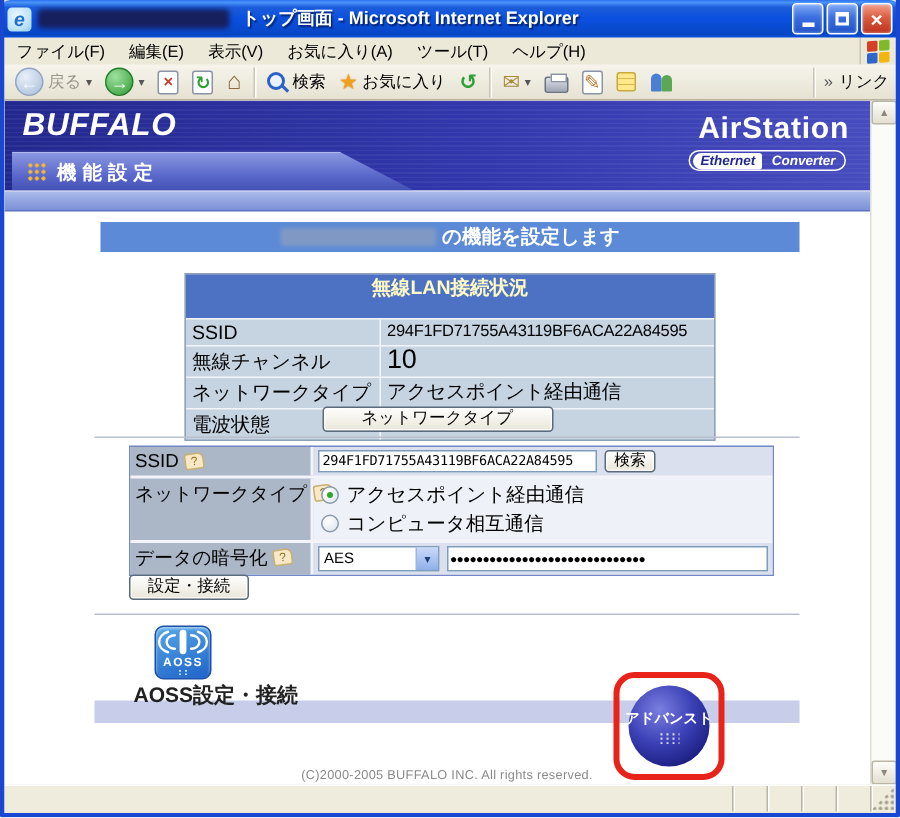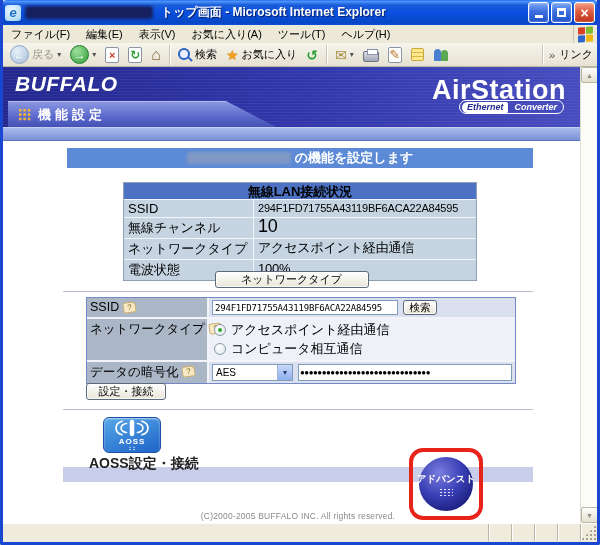--- a/index.html
+++ b/index.html
@@ -65,21 +65,21 @@
 
   
   .page { position:absolute; left:3px; top:67px; width:577px; height:456px; background:#fff; overflow:hidden; }
 
   .page-header { position:absolute; left:0; top:0; width:577px; height:60px;
     background:linear-gradient(90deg,#23288F,#3238AC 55%,#474DBE);
     background-blend-mode:normal; }
   .page-header::after { content:""; position:absolute; inset:0;
     background:repeating-linear-gradient(180deg,rgba(255,255,255,.05) 0 1px,transparent 1px 3px); }
   .buffalo-logo { position:absolute; left:12px; top:5px; color:#fff; font-size:21px; font-weight:900; font-style:italic; letter-spacing:.5px; z-index:2; }
-  .airstation { position:absolute; right:14px; top:8px; color:#fff; font-size:27px; font-weight:bold; letter-spacing:.5px; z-index:2; }
+  .airstation { position:absolute; right:14px; top:8px; color:#fff; font-size:20px; font-weight:bold; letter-spacing:.5px; z-index:2; }
   .badge { position:absolute; right:16px; top:33px; height:14px; border:1px solid #fff; border-radius:8px; display:flex; align-items:center; padding:1px 2px; gap:2px; z-index:2; }
   .badge-eth { background:#fff; color:#23288F; font-size:9px; font-weight:bold; font-style:italic; border-radius:6px 2px 2px 6px; padding:0 5px; line-height:11px; }
   .badge-conv { color:#fff; font-size:9px; font-weight:bold; font-style:italic; padding:0 4px; line-height:11px; }
   .func-tab { position:absolute; left:5px; bottom:0; width:272px; height:26px;
     background:linear-gradient(180deg,#8A97E0,#5A68CC 60%,#4450B4);
     clip-path:polygon(0 0,218px 0,268px 100%,0 100%);
     display:flex; align-items:center; gap:7px; padding-left:10px; z-index:3;
     border-top:1px solid #B0B8EC; }
   .dots-grid { width:13px; height:13px;
     background-image:radial-gradient(#F7B733 1.2px,transparent 1.5px); background-size:4.4px 4.4px; }
@@ -87,21 +87,21 @@
   .grad-strip { position:absolute; left:0; top:60px; width:577px; height:14px;
     background:linear-gradient(180deg,#A9BAEB,#7C90D6); border-top:1px solid #C6CFF0; border-bottom:1px solid #5E74C0; }
 
   
   .heading-bar { position:absolute; left:64px; top:81px; width:466px; height:20px; background:#5C8AD6;
     display:flex; align-items:center; justify-content:center; gap:4px; }
   .redact-name { width:104px; height:12px; border-radius:2px; background:#8099C4; filter:blur(1.4px); }
   .heading-text { color:#fff; font-size:13px; font-weight:bold; white-space:nowrap; }
 
   .stable { position:absolute; left:120px; top:115px; width:354px; border:1px solid #8FA0B4; background:#C6D4E2; }
-  .stable-header { height:16px; background:#4D72C4; color:#000000; font-size:13px; font-weight:bold; text-align:center; line-height:18px; }
+  .stable-header { height:29px; background:#4D72C4; color:#fef9c3; font-size:13px; font-weight:bold; text-align:center; line-height:18px; }
   .srow { display:flex; border-top:1px solid #F2F6FA; }
   .scell-l { width:130px; padding:1px 4px; font-size:13px; color:#000; border-right:1px solid #F2F6FA; white-space:nowrap; overflow:hidden; }
   .scell-v { flex:1; padding:1px 4px; font-size:11px; color:#000; white-space:nowrap; overflow:hidden; letter-spacing:-.2px; line-height:15px; }
 
   .xp-btn { background:linear-gradient(180deg,#FEFEFE,#E9E6D8); border:1px solid #5A6A7A; border-radius:3px;
     font-size:11px; color:#000; text-align:center; cursor:default; box-shadow:inset 0 0 0 1px rgba(255,255,255,.7); white-space:nowrap; }
   .refresh-btn { position:absolute; left:50%; top:204px; transform:translateX(-50%); width:154px; height:17px; line-height:15px; }
 
   .hr { position:absolute; left:60px; width:470px; height:0; border-top:1px solid #B9BFCC; }
   .hr1 { top:224px; } .hr2 { top:342px; }
@@ -122,21 +122,21 @@
   .radio-dot { display:none; position:absolute; left:3px; top:3px; width:4px; height:4px; border-radius:50%; background:#2DA82D; }
   .radio[data-selected="true"] .radio-dot { display:block; }
   .fake-select { width:81px; height:17px; border:1px solid #7F9DB9; background:#fff; display:flex; align-items:center; position:relative; flex:none; }
   .fake-select .sel-text { font-size:10px; padding-left:3px; color:#000; flex:1; }
   .sel-arrow { width:15px; height:15px; background:linear-gradient(180deg,#C9D8F8,#8FB0EC); border-left:1px solid #9FB6D8;
     color:#1B3E7A; font-size:8px; display:flex; align-items:center; justify-content:center; }
   .pwd-field { flex:1; height:17px; border:1px solid #7F9DB9; background:#fff; font-size:8px; letter-spacing:-.5px;
     color:#000; overflow:hidden; white-space:nowrap; line-height:15px; padding:0 1px; }
   .submit-btn { position:absolute; left:83px; top:316px; width:80px; height:17px; line-height:15px; }
 
-  .aoss-icon { position:absolute; left:100px; top:350px; width:58px; height:36px; border-radius:6px;
+  .aoss-icon { position:absolute; left:100px; top:350px; width:38px; height:36px; border-radius:6px;
     background:linear-gradient(160deg,#57A8E8,#1E62C8); border:1px solid #1A4FA8;
     box-shadow:inset 0 1px 2px rgba(255,255,255,.6); display:flex; flex-direction:column; align-items:center; }
   .aoss-word { color:#fff; font-size:8px; font-weight:bold; letter-spacing:1px; line-height:8px; }
   .aoss-dots { width:8px; height:4px; background-image:radial-gradient(#BFE0FF 0.8px,transparent 1px); background-size:4px 2.4px; }
   .aoss-label { position:absolute; left:86px; top:388px; font-size:14px; font-weight:bold; color:#222; white-space:nowrap; }
 
   .lav-band { position:absolute; left:60px; top:400px; width:470px; height:15px; background:#C8CEE9; }
   .adv-sphere { position:absolute; left:416px; top:390px; width:54px; height:54px; border-radius:50%;
     background:radial-gradient(circle at 38% 30%,#7A7FE0 0%,#3A3FB5 45%,#1B1E7E 80%,#111463 100%);
     display:flex; flex-direction:column; align-items:center; justify-content:center; gap:2px; z-index:5; }

